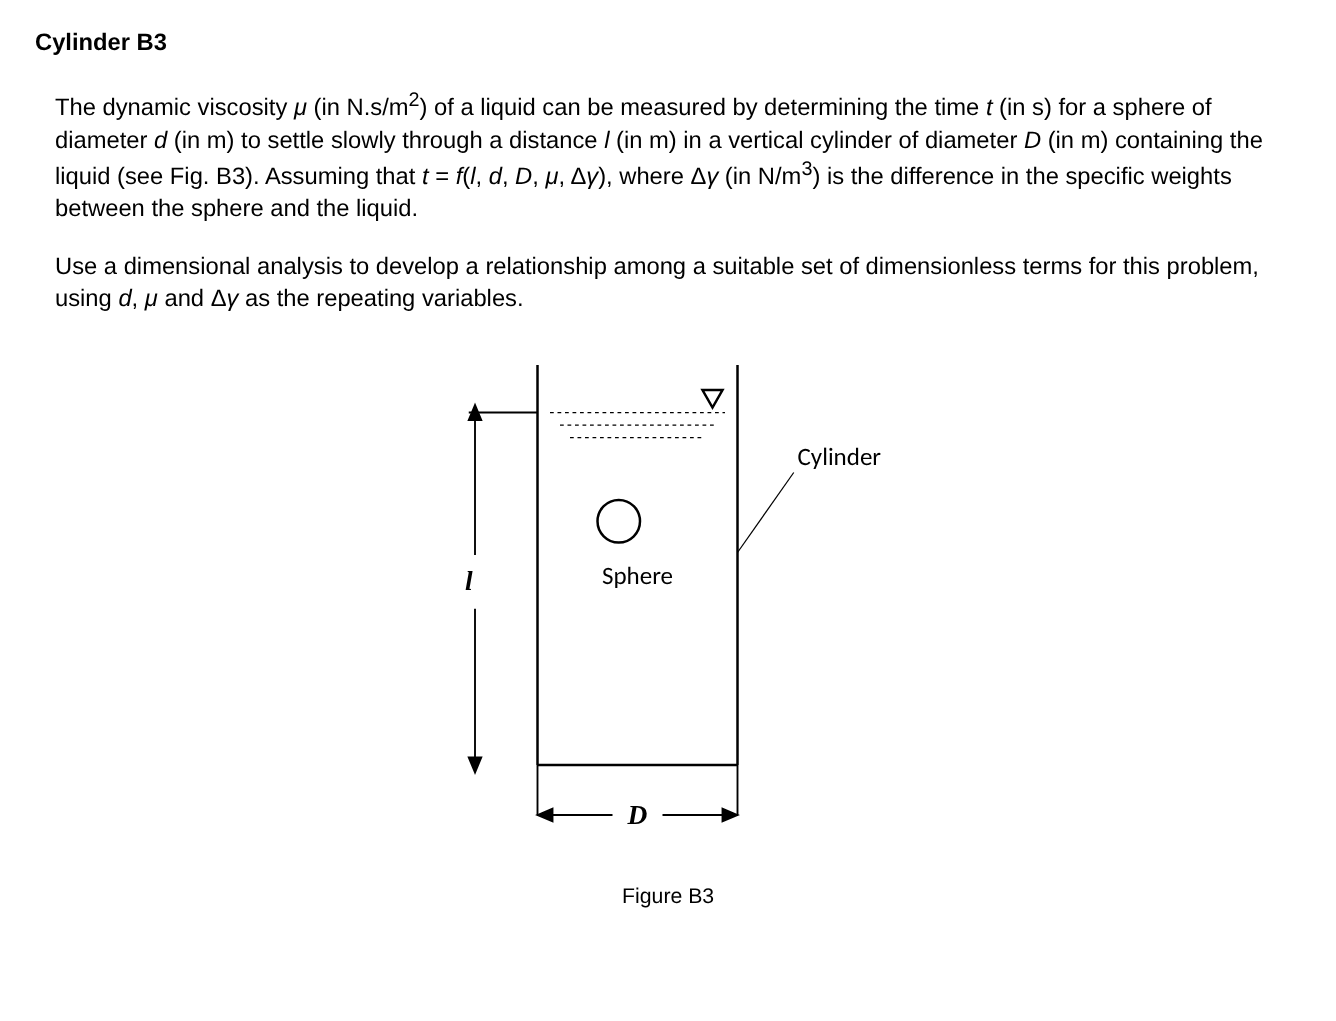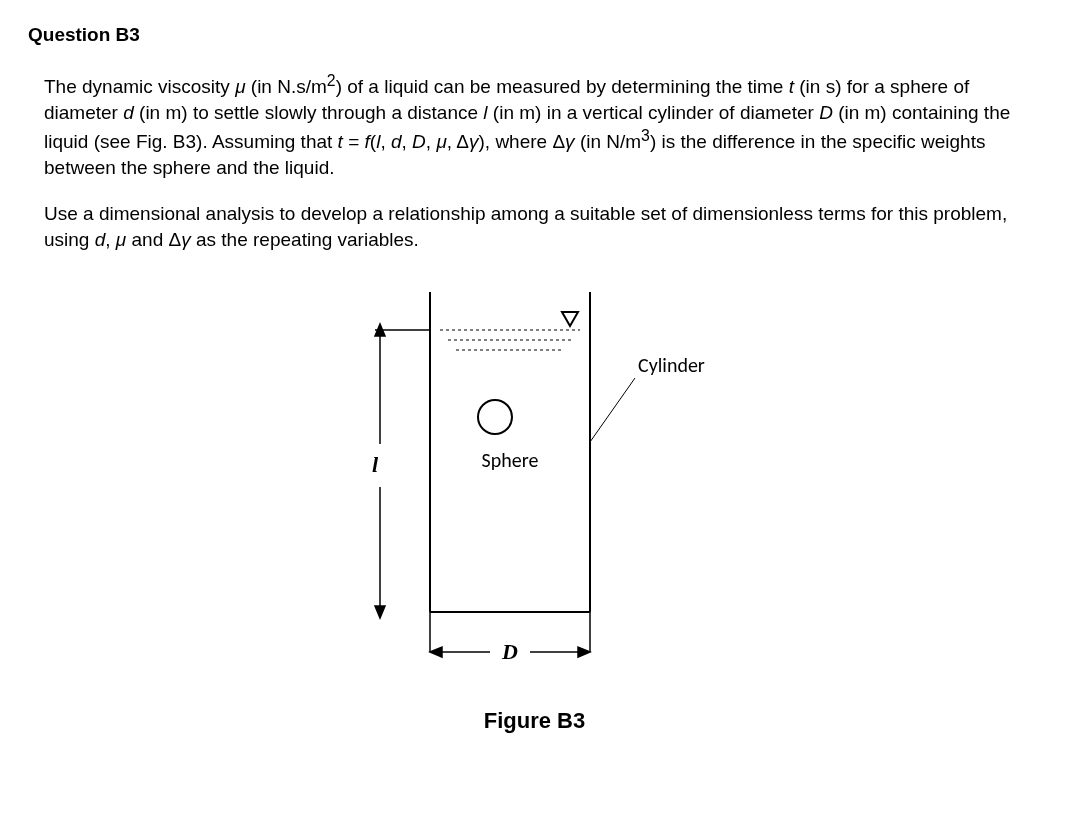--- a/index.html
+++ b/index.html
@@ -21,30 +21,30 @@
     margin: 0 0 20px 16px;
   }
   .italic { font-style: italic; }
   .figwrap {
     margin-top: 30px;
     display: flex;
     justify-content: center;
   }
   svg { display: block; }
   .figcap {
-    font-weight: bold;
+    font-weight: normal;
     text-align: center;
     margin-top: 4px;
-    font-size: 22px;
+    font-size: 17px;
   }
 </style>
 </head>
 <body>
 
-<div class="title">Question B3</div>
+<div class="title">Cylinder B3</div>
 
 <p id="p1">The dynamic viscosity <span class="italic">μ</span> (in N.s/m<sup>2</sup>) of a liquid can be measured by determining the time <span class="italic">t</span> (in s) for a sphere of diameter <span class="italic">d</span> (in m) to settle slowly through a distance <span class="italic">l</span> (in m) in a vertical cylinder of diameter <span class="italic">D</span> (in m) containing the liquid (see Fig. B3). Assuming that <span class="italic">t</span> = <span class="italic">f</span>(<span class="italic">l</span>, <span class="italic">d</span>, <span class="italic">D</span>, <span class="italic">μ</span>, Δ<span class="italic">γ</span>), where Δ<span class="italic">γ</span> (in N/m<sup>3</sup>) is the difference in the specific weights between the sphere and the liquid.</p>
 
 <p id="p2">Use a dimensional analysis to develop a relationship among a suitable set of dimensionless terms for this problem, using <span class="italic">d</span>, <span class="italic">μ</span> and Δ<span class="italic">γ</span> as the repeating variables.</p>
 
 <div class="figwrap">
   <div>
   <svg width="430" height="420" viewBox="0 0 430 420">
 
     <g stroke="#000" stroke-width="2" fill="none">

